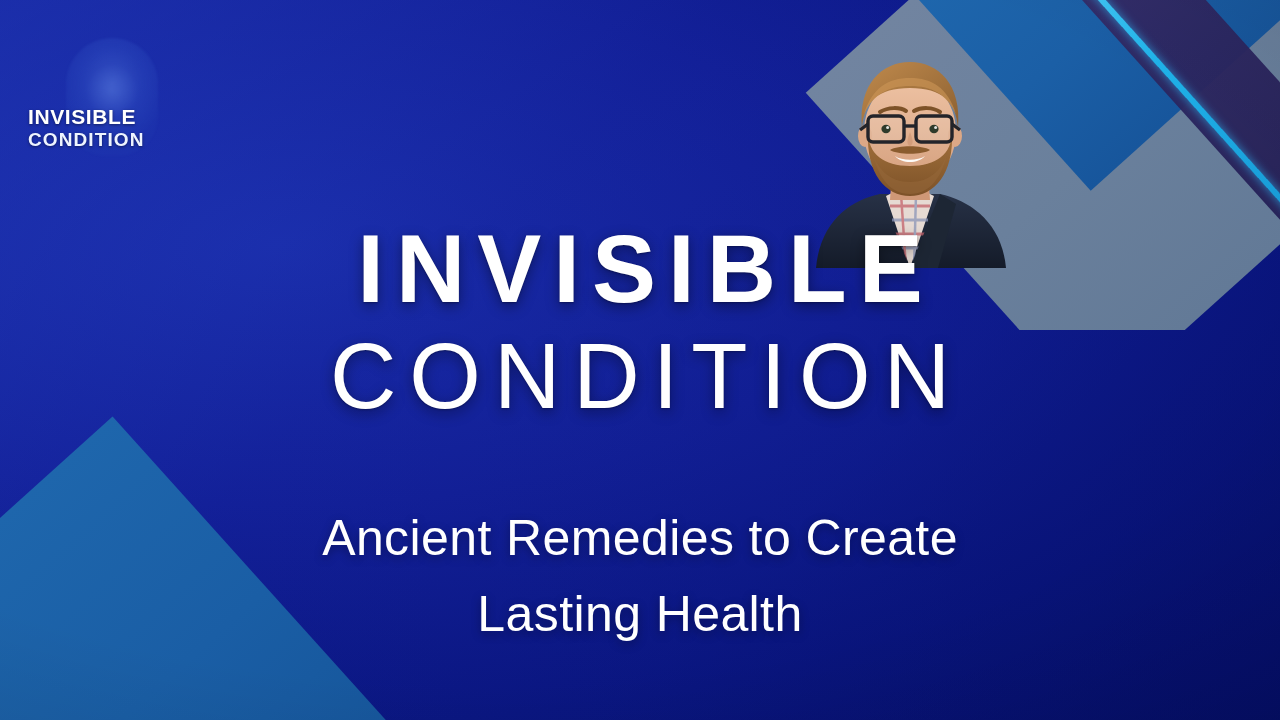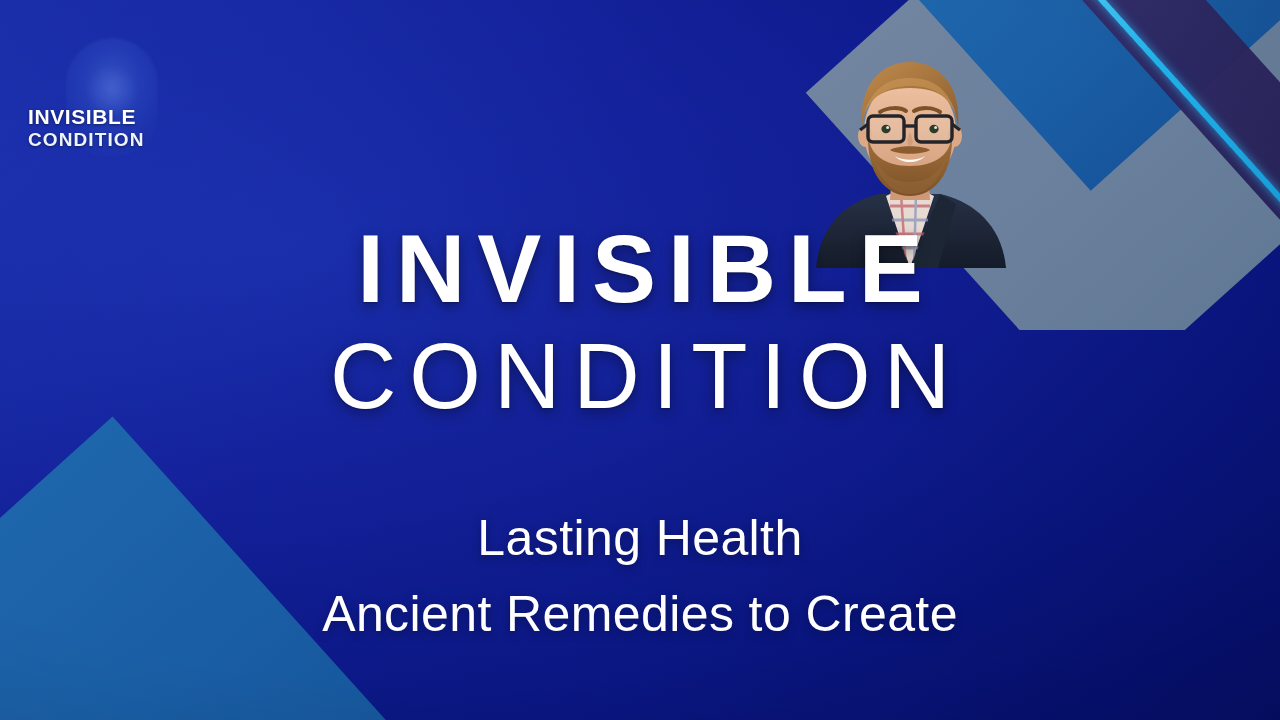--- a/index.html
+++ b/index.html
@@ -297,18 +297,18 @@
       <path d="M104 78 C101 86 100 90 104 92 C108 90 107 86 104 78" fill="#c9906d" opacity=".55"></path>
     </svg>
   </div>
 
   <div class="titles">
     <div class="t-line1">INVISIBLE</div>
     <div class="t-line2">CONDITION</div>
   </div>
 
   <div class="subtitle">
+    <div class="sub-line">Ancient Remedies to Create</div>
     <div class="sub-line">Lasting Health</div>
-    <div class="sub-line">Ancient Remedies to Create</div>
   </div>
 
   <div class="vignette"></div>
 </div>
 
 </body></html>

